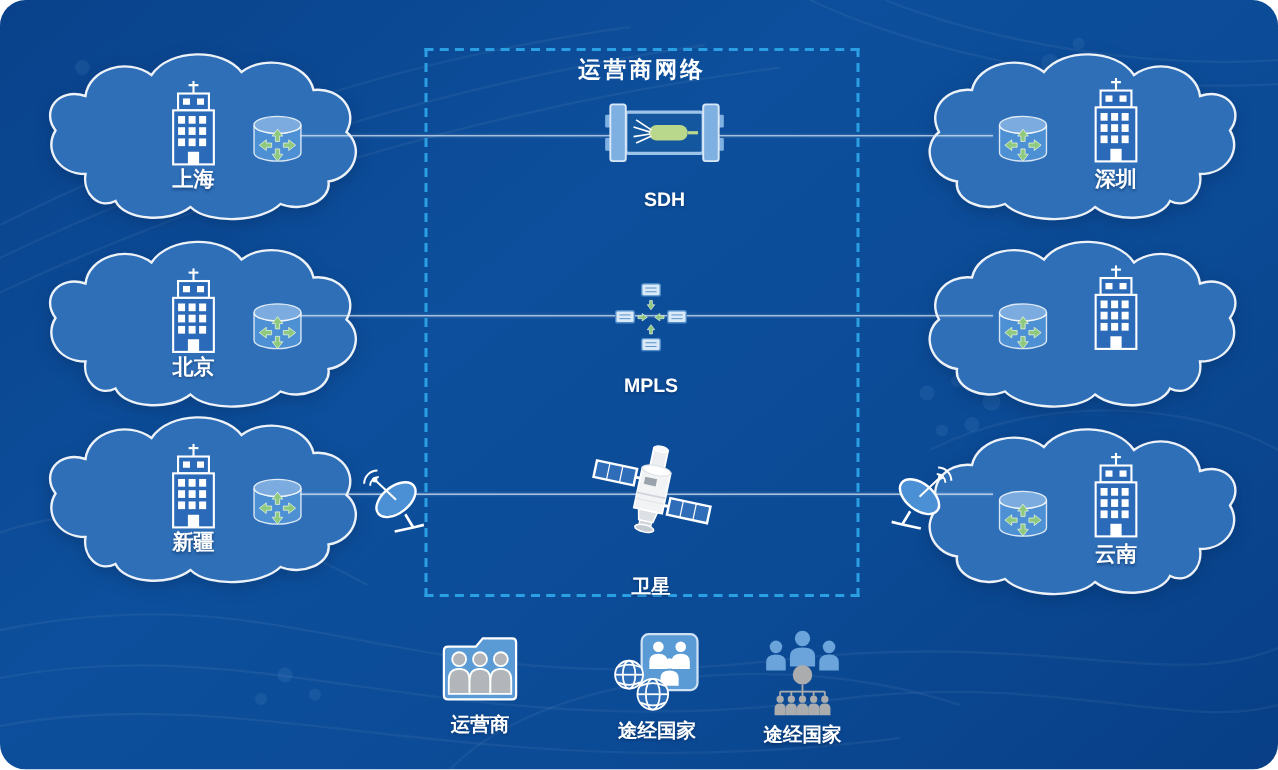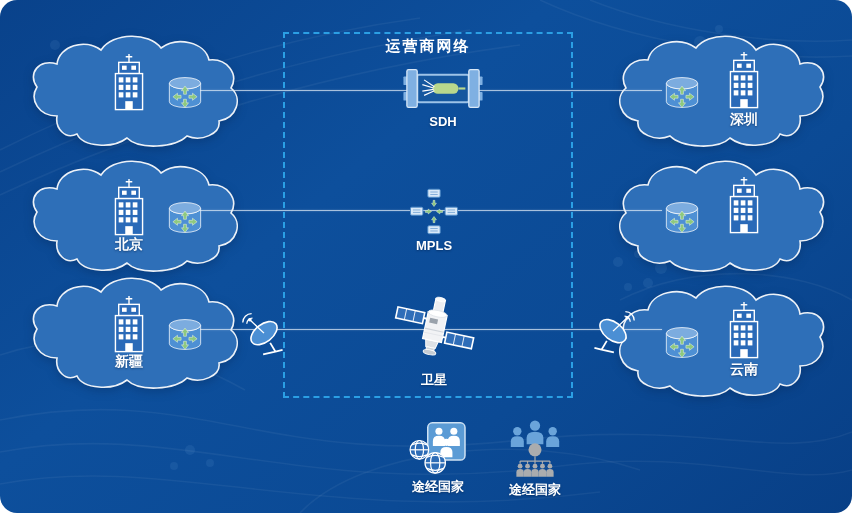--- a/index.html
+++ b/index.html
@@ -38,21 +38,21 @@
                box-shadow:0 0 2px rgba(255,255,255,.35); }
   
   #boundary { position:absolute; left:283px; top:32px; width:290px; height:366px;
               border:2px dashed #2b9fe4; z-index:2; }
   #boundary-title { position:absolute; left:283px; top:37px; width:290px;
               text-align:center; color:#fff; font-size:15px; font-weight:bold;
               letter-spacing:2px; z-index:3; }
   
   .core-node { position:absolute; z-index:3; text-align:center; }
   .core-node .node-label { color:#fff; font-weight:bold; font-size:13px;
-              margin-top:3px; text-shadow:0 1px 2px rgba(0,30,70,.5); }
+              margin-top:14px; text-shadow:0 1px 2px rgba(0,30,70,.5); }
   #node-sdh { left:391px; top:66px; width:104px; }
   #node-sdh svg { width:86px; height:45px; margin:0 auto; }
   #node-mpls { left:403px; top:188px; width:62px; }
   #node-mpls svg { width:62px; height:47px; margin:0 auto; }
   #node-satellite { left:391px; top:294px; width:86px; }
   #node-satellite svg { width:82px; height:74px; margin:0 auto; }
   
   .dish-svg { position:absolute; width:48px; height:46px; z-index:3; }
   #dish-left  { left:240px; top:311px; }
   #dish-right { left:589px; top:309px; transform:scaleX(-1); }
@@ -288,20 +288,21 @@
   <div class="cloud left" style="left:25px; top:28px">
     <svg class="cloud-shape" width="210" height="118">
         <use href="#sym-cloud"></use>
       </svg>
     <svg class="building-svg" viewBox="0 0 34 62">
         <use href="#sym-building"></use>
       </svg>
     <svg class="router-svg" viewBox="0 0 56 52">
         <use href="#sym-router"></use>
       </svg>
+    <div class="cloud-label">上海</div>
   </div>
   <div class="cloud left" style="left:25px; top:153px">
     <svg class="cloud-shape" width="210" height="118">
         <use href="#sym-cloud"></use>
       </svg>
     <svg class="building-svg" viewBox="0 0 34 62">
         <use href="#sym-building"></use>
       </svg>
     <svg class="router-svg" viewBox="0 0 56 52">
         <use href="#sym-router"></use>
@@ -376,20 +377,26 @@
       </svg>
     <div class="node-label">MPLS</div>
   </div>
   <div id="node-satellite" class="core-node">
     <svg viewBox="0 0 100 92">
         <use href="#sym-satellite"></use>
       </svg>
     <div class="node-label">卫星</div>
   </div>
 
+  <div id="legend-operator" class="legend-item">
+    <svg viewBox="0 0 60 54">
+        <use href="#sym-operator"></use>
+      </svg>
+    <div class="legend-label">运营商</div>
+  </div>
   <div id="legend-transit" class="legend-item">
     <svg viewBox="0 0 62 58">
         <use href="#sym-transit"></use>
       </svg>
     <div class="legend-label">途经国家</div>
   </div>
   <div id="legend-unknown" class="legend-item">
     <svg viewBox="0 0 58 62">
         <use href="#sym-unknown"></use>
       </svg>

